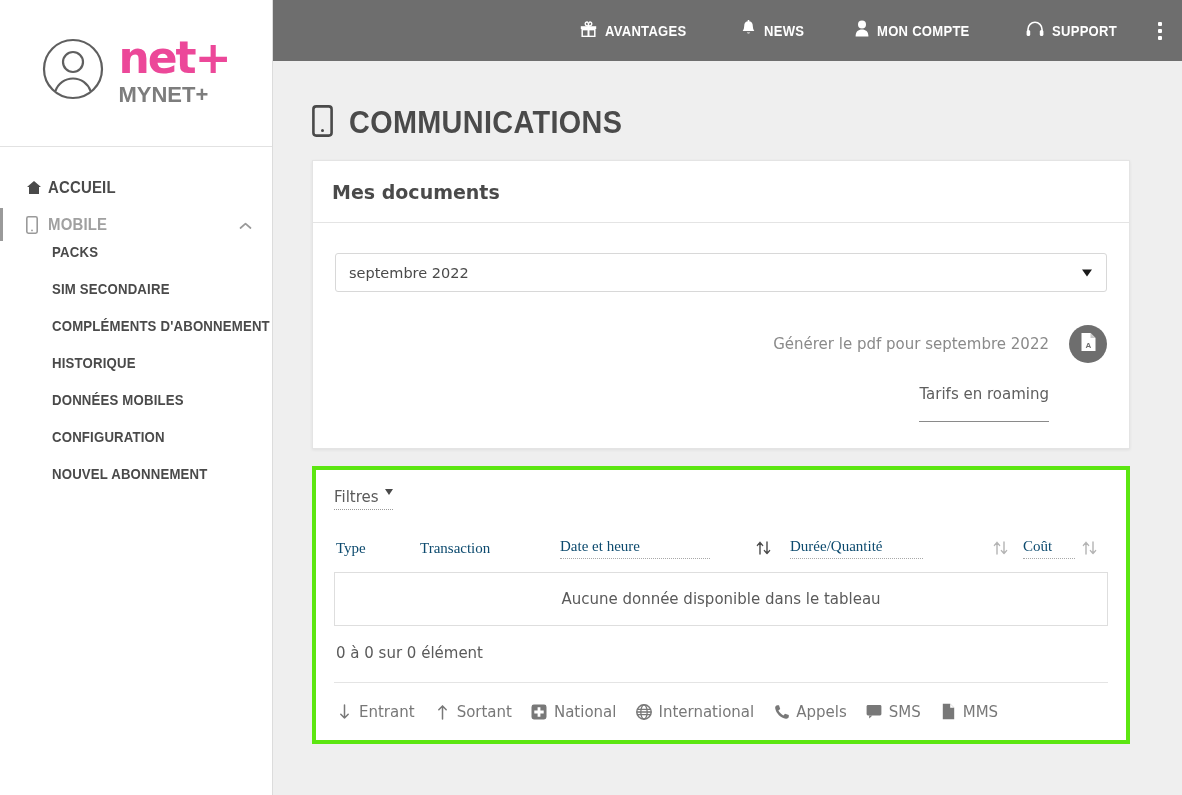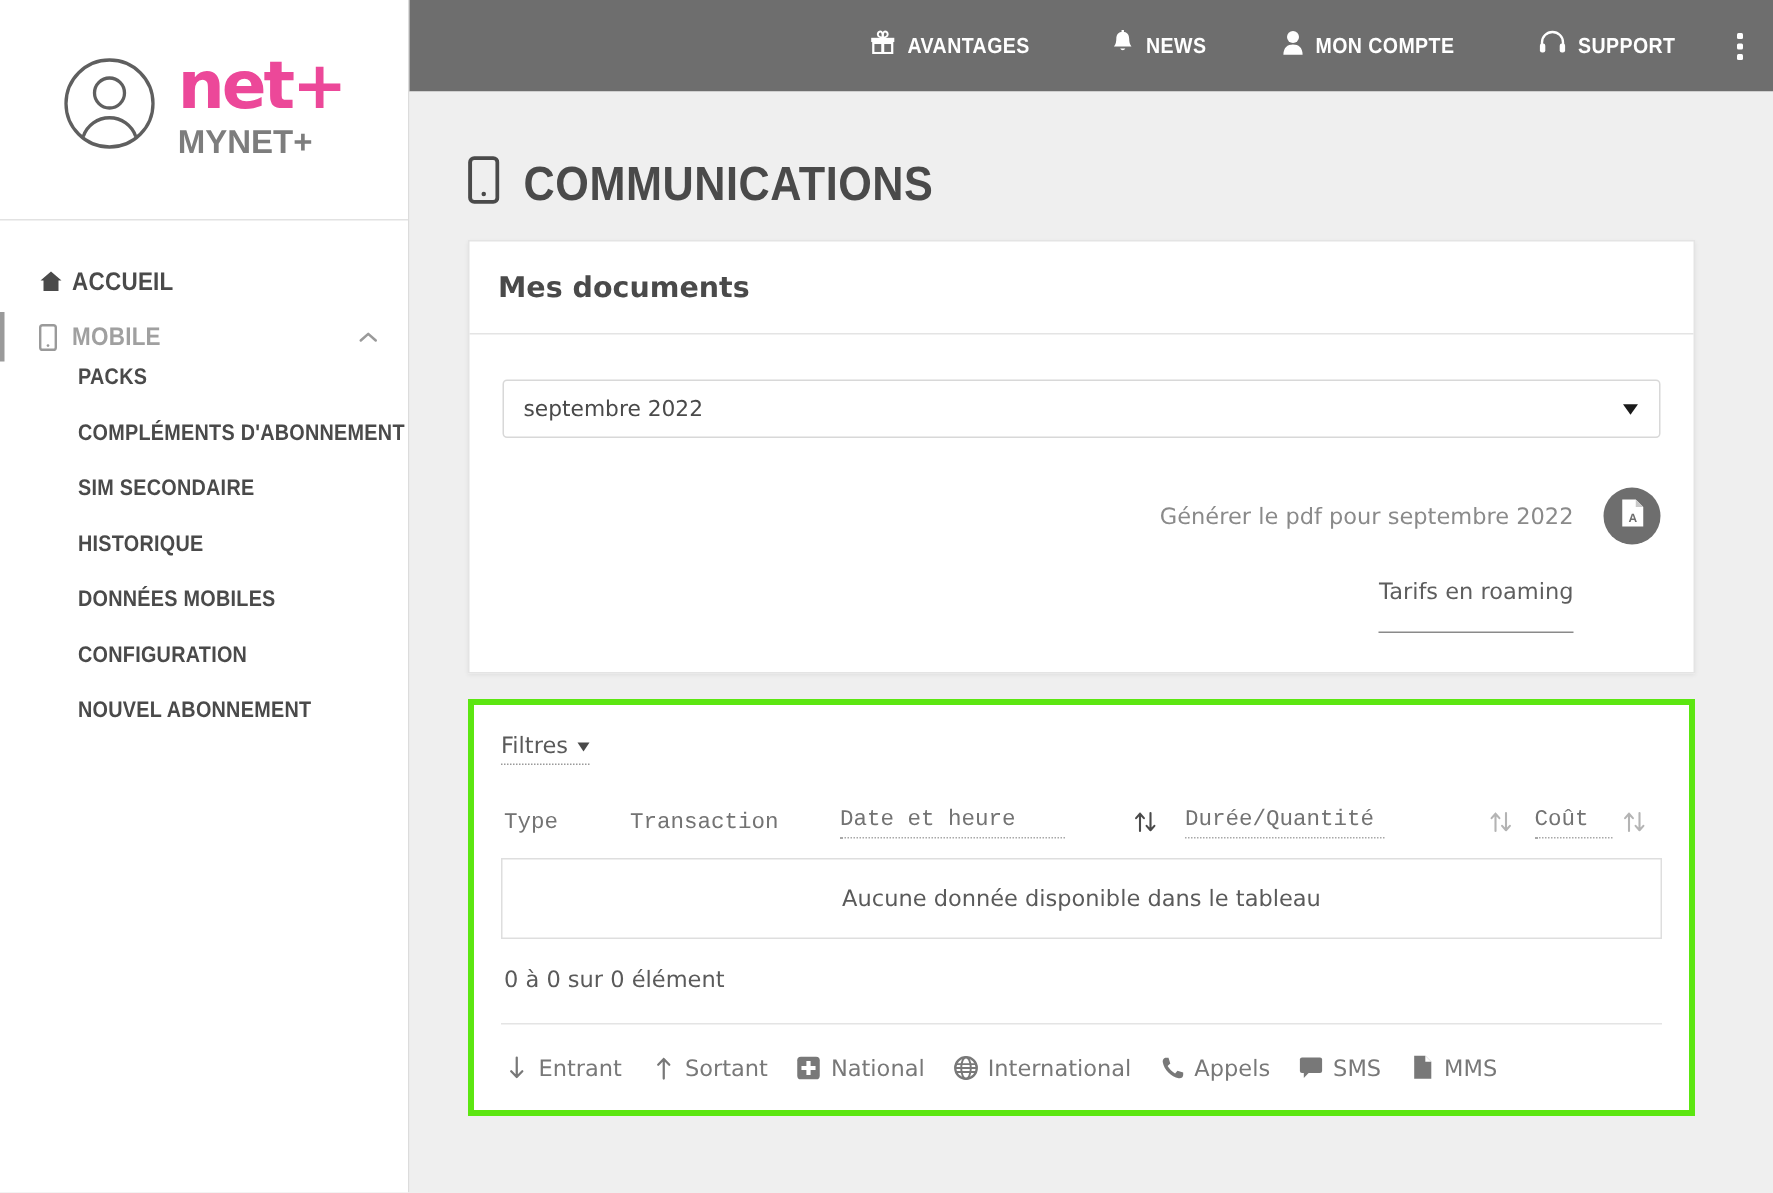--- a/index.html
+++ b/index.html
@@ -264,21 +264,21 @@
   
   .highlight-wrap {
     margin-top: 17px;
     border: 4px solid #5ce611;
     background: #ffffff;
   }
   .table-card { background: #fff; padding: 18px 18px 0 18px; }
 
   .filters {
     display: inline-flex;
-    align-items: center;
+    align-items: flex-start;
     gap: 6px;
     font-family: "DejaVu Sans", sans-serif;
     font-size: 15px;
     color: #5a5a5a;
     border-bottom: 1px dotted #9a9a9a;
     padding-bottom: 3px;
     cursor: pointer;
   }
   .filters .caret-d {
     width: 0; height: 0;
@@ -289,23 +289,23 @@
   }
 
   .thead {
     display: flex;
     align-items: center;
     height: 48px;
     margin-top: 14px;
     padding: 0 2px;
   }
   .th {
-    font-family: Liberation Mono, monospace;
-    font-size: 15px;
-    color: #737373;
+    font-family: Liberation Serif, serif;
+    font-size: 15px;
+    color: #0c4a6e;
     display: flex;
     align-items: center;
     white-space: nowrap;
   }
   .th-sortable {
     border-bottom: 1px dotted #a8a8a8;
     padding-bottom: 3px;
     cursor: pointer;
   }
   .th-type      { width: 84px; }
@@ -405,24 +405,24 @@
           <svg width="13" height="8" viewBox="0 0 13 8">
             <path d="M1.5 6 L6.5 1.6 L11.5 6" fill="none" stroke="#9a9a9a" stroke-width="1.7" stroke-linecap="round" stroke-linejoin="round"></path>
           </svg>
         </span>
       </div>
 
       <div class="nav-sub">
         <span class="sub-label">PACKS</span>
       </div>
       <div class="nav-sub">
+        <span class="sub-label">SIM SECONDAIRE</span>
+      </div>
+      <div class="nav-sub">
         <span class="sub-label">COMPLÉMENTS D'ABONNEMENT</span>
-      </div>
-      <div class="nav-sub">
-        <span class="sub-label">SIM SECONDAIRE</span>
       </div>
       <div class="nav-sub">
         <span class="sub-label">HISTORIQUE</span>
       </div>
       <div class="nav-sub">
         <span class="sub-label">DONNÉES MOBILES</span>
       </div>
       <div class="nav-sub">
         <span class="sub-label">CONFIGURATION</span>
       </div>

